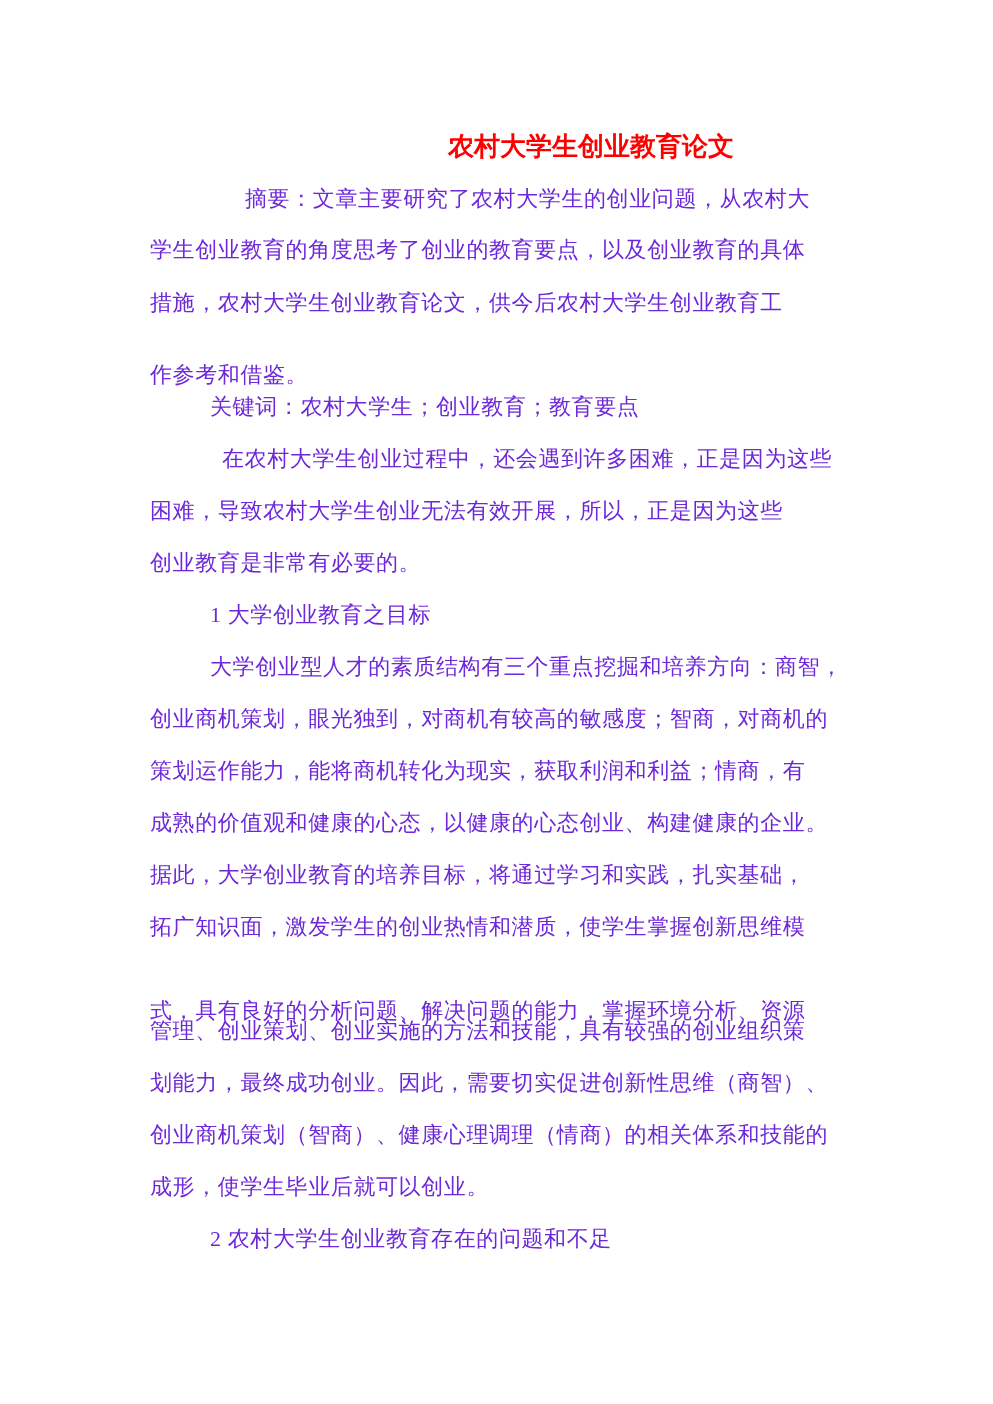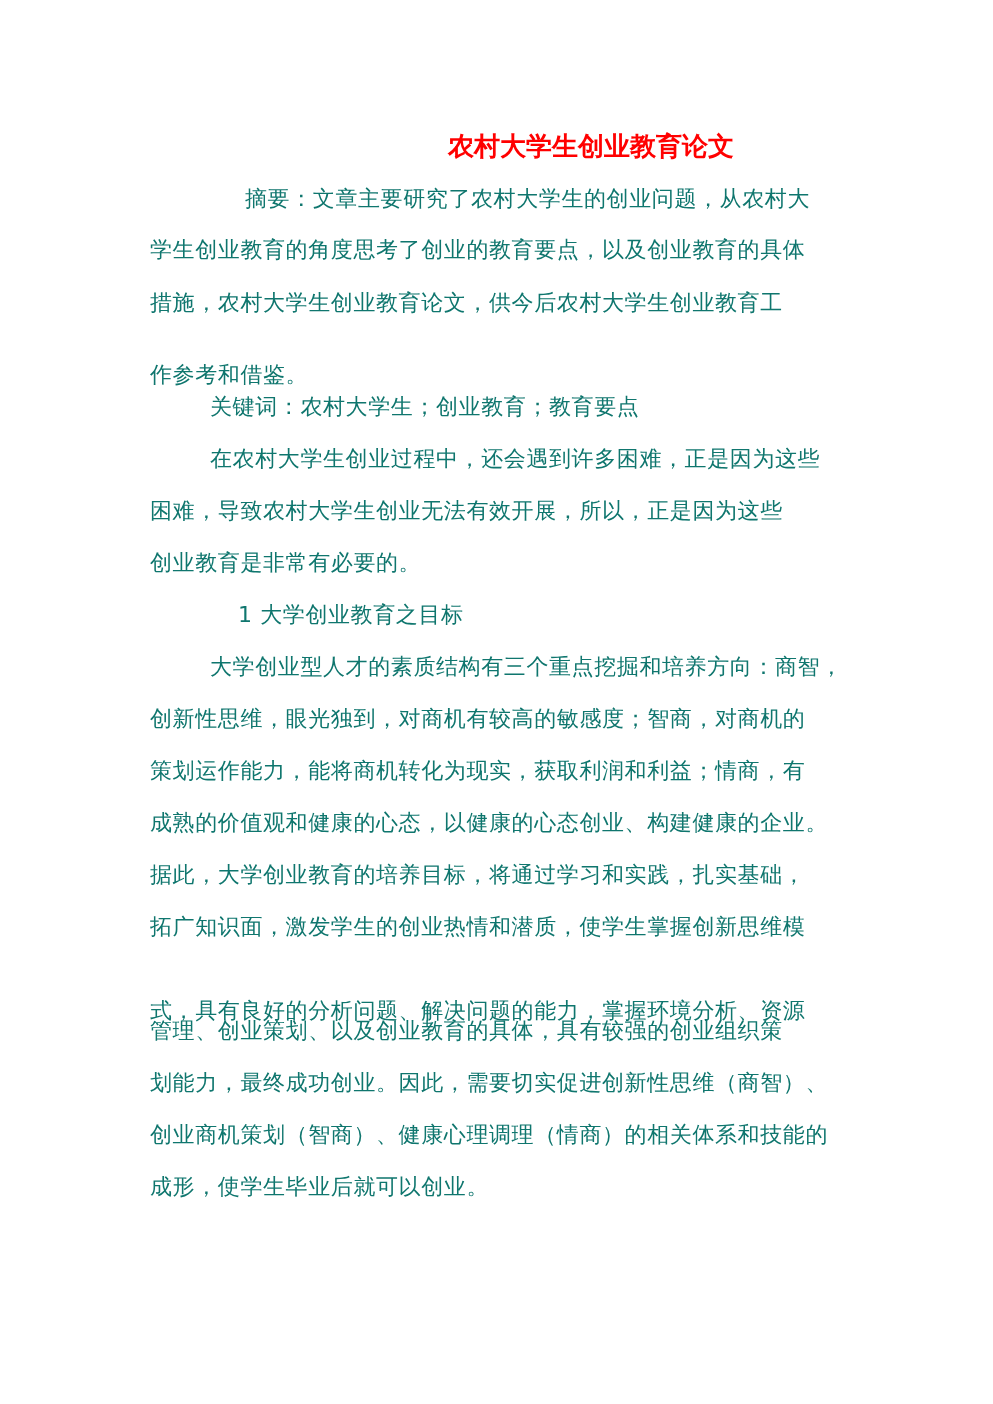--- a/index.html
+++ b/index.html
@@ -2,42 +2,43 @@
 <html><head>
   <meta charset="utf-8">
   <style>
     html, body { margin: 0; padding: 0; background: #ffffff; }
     body { width: 993px; height: 1404px; position: relative; overflow: hidden;
            font-family: "DejaVu Sans", "Liberation Sans", sans-serif; color: #1a1a1a; }
     .page { position: absolute; left: 0; top: 0; width: 993px; height: 1084px; }
     .title { position: absolute; left: 448px; top: 128px; font-size: 26px; line-height: 36px;
              color: #ff0000; font-weight: bold; letter-spacing: 0px; white-space: nowrap; }
     .line { position: absolute; left: 150px; font-size: 22px; line-height: 30px;
-            white-space: nowrap; letter-spacing: 0.6px; color: #0f766e; }
-    .heading { font-size: 22px; margin-left: 28px; }
+            white-space: nowrap; letter-spacing: 0.6px; color: #6d28d9; font-family: Liberation Serif, serif; }
+    .heading { font-size: 22px; }
   </style>
 </head>
 <body>
 
 <div class="page">
   <div class="title">农村大学生创业教育论文</div>
 
   <div class="line" style="left:245px;top:184px">摘要：文章主要研究了农村大学生的创业问题，从农村大</div>
   <div class="line" style="top:235px">学生创业教育的角度思考了创业的教育要点，以及创业教育的具体</div>
   <div class="line" style="top:288px">措施，农村大学生创业教育论文，供今后农村大学生创业教育工</div>
   <div class="line" style="top:360px">作参考和借鉴。</div>
   <div class="line" style="left:210px;top:392px">关键词：农村大学生；创业教育；教育要点</div>
-  <div class="line" style="left:210px;top:444px">在农村大学生创业过程中，还会遇到许多困难，正是因为这些</div>
+  <div class="line" style="left:222px;top:444px">在农村大学生创业过程中，还会遇到许多困难，正是因为这些</div>
   <div class="line" style="top:496px">困难，导致农村大学生创业无法有效开展，所以，正是因为这些</div>
   <div class="line" style="top:548px">创业教育是非常有必要的。</div>
   <div class="line heading" style="left:210px;top:600px">1 大学创业教育之目标</div>
   <div class="line" style="left:210px;top:652px">大学创业型人才的素质结构有三个重点挖掘和培养方向：商智，</div>
-  <div class="line" style="top:704px">创新性思维，眼光独到，对商机有较高的敏感度；智商，对商机的</div>
+  <div class="line" style="top:704px">创业商机策划，眼光独到，对商机有较高的敏感度；智商，对商机的</div>
   <div class="line" style="top:756px">策划运作能力，能将商机转化为现实，获取利润和利益；情商，有</div>
   <div class="line" style="top:808px">成熟的价值观和健康的心态，以健康的心态创业、构建健康的企业。</div>
   <div class="line" style="top:860px">据此，大学创业教育的培养目标，将通过学习和实践，扎实基础，</div>
   <div class="line" style="top:912px">拓广知识面，激发学生的创业热情和潜质，使学生掌握创新思维模</div>
   <div class="line" style="top:996px">式，具有良好的分析问题、解决问题的能力，掌握环境分析、资源</div>
-  <div class="line" style="top:1016px">管理、创业策划、以及创业教育的具体，具有较强的创业组织策</div>
+  <div class="line" style="top:1016px">管理、创业策划、创业实施的方法和技能，具有较强的创业组织策</div>
   <div class="line" style="top:1068px">划能力，最终成功创业。因此，需要切实促进创新性思维（商智）、</div>
   <div class="line" style="top:1120px">创业商机策划（智商）、健康心理调理（情商）的相关体系和技能的</div>
   <div class="line" style="top:1172px">成形，使学生毕业后就可以创业。</div>
+  <div class="line heading" style="left:210px;top:1224px">2 农村大学生创业教育存在的问题和不足</div>
 </div>
 
 </body></html>

